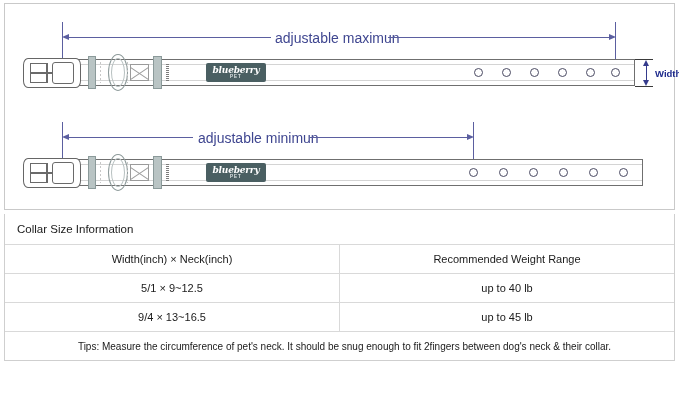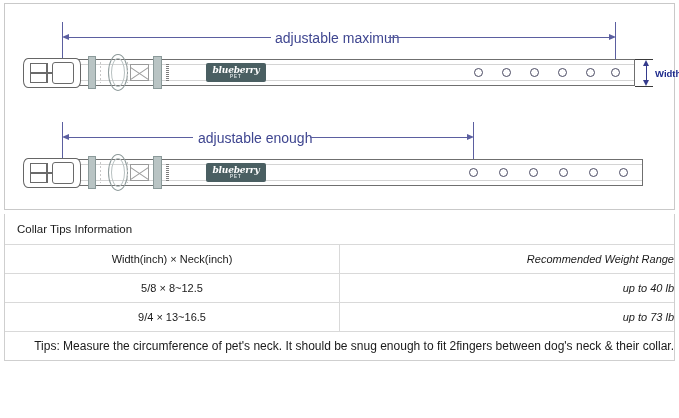--- a/index.html
+++ b/index.html
@@ -127,24 +127,24 @@
   }
   table.size-table td{
     border-top:1px solid #d9d9d9;
     padding:0;height:28px;vertical-align:middle;
   }
   .cap-cell{
     text-align:left;padding-left:12px !important;font-size:11.5px;height:30px !important;
     border-top:none !important;
   }
   .col-left{width:340px;text-align:center;border-right:1px solid #d9d9d9;}
-  .col-right{text-align:right;font-style:italic;}
+  .col-right{text-align:center;}
   .hdr td{height:34px;}
   .tips-cell{
-    text-align:right;padding-left:10px !important;font-size:12px;height:28px !important;
+    text-align:center;padding-left:10px !important;font-size:10px;height:28px !important;
   }
 </style>
 </head>
 <body>
 
 <div class="page">
 
   <div class="diagram-panel">
 
     <div class="collar" style="left:0;top:0;width:671px;height:100px;">
@@ -201,21 +201,21 @@
       <div class="width-label" style="left:650px;top:64px;">Width</div>
     </div>
 
     <div class="collar" style="left:0;top:104px;width:671px;height:100px;">
 
       <div class="dim-v" style="left:57px;top:14px;height:62px;"></div>
       <div class="dim-v" style="left:468px;top:14px;height:62px;"></div>
 
       <div class="dim-h" style="left:60px;top:29px;width:128px;"></div>
       <div class="arw arw-l" style="left:57px;top:26px;"></div>
-      <div class="dim-label" style="left:193px;top:22px;">adjustable enough</div>
+      <div class="dim-label" style="left:193px;top:22px;">adjustable minimun</div>
       <div class="dim-h" style="left:305px;top:29px;width:160px;"></div>
       <div class="arw arw-r" style="left:462px;top:26px;"></div>
 
       <div class="strap" style="left:20px;top:51px;width:618px;height:27px;">
         <div class="strap-inner-line" style="top:4px;"></div>
         <div class="strap-inner-line" style="bottom:4px;"></div>
       </div>
 
       <div class="buckle-frame" style="left:18px;top:50px;width:58px;height:30px;"></div>
       <div class="buckle-inner" style="left:25px;top:55px;width:18px;height:20px;"></div>
@@ -246,33 +246,33 @@
       <div class="hole" style="left:554px;top:60px;width:9px;height:9px;"></div>
       <div class="hole" style="left:584px;top:60px;width:9px;height:9px;"></div>
       <div class="hole" style="left:614px;top:60px;width:9px;height:9px;"></div>
     </div>
   </div>
 
   <div class="table-wrap">
     <table class="size-table">
       <tbody>
         <tr>
-          <td class="cap-cell" colspan="2">Collar Tips Information</td>
+          <td class="cap-cell" colspan="2">Collar Size Information</td>
         </tr>
         <tr class="hdr">
           <td class="col-left">Width(inch)  ×  Neck(inch)</td>
           <td class="col-right">Recommended Weight Range</td>
         </tr>
         <tr>
-          <td class="col-left">5/8 × 8~12.5</td>
+          <td class="col-left">5/1 × 9~12.5</td>
           <td class="col-right">up to 40 lb</td>
         </tr>
         <tr>
           <td class="col-left">9/4 × 13~16.5</td>
-          <td class="col-right">up to 73 lb</td>
+          <td class="col-right">up to 45 lb</td>
         </tr>
         <tr>
           <td class="tips-cell" colspan="2">Tips: Measure the circumference of pet's neck. It should be snug enough to fit 2fingers between dog's neck &amp; their collar.</td>
         </tr>
       </tbody>
     </table>
   </div>
 
 </div>
 

